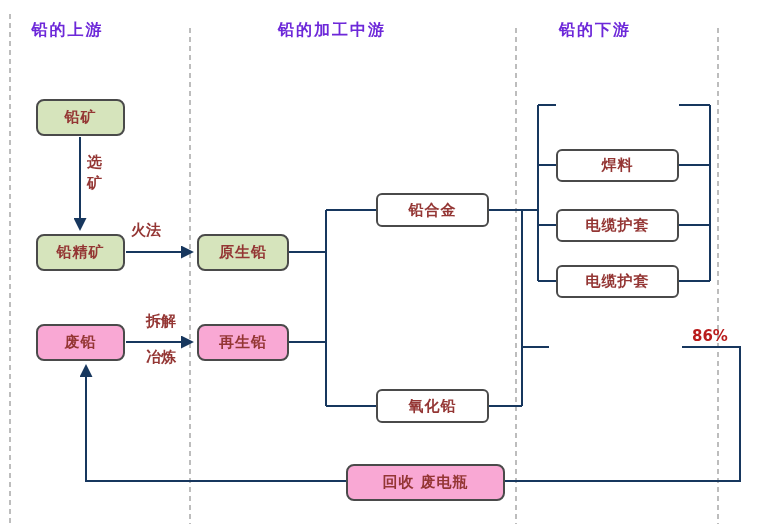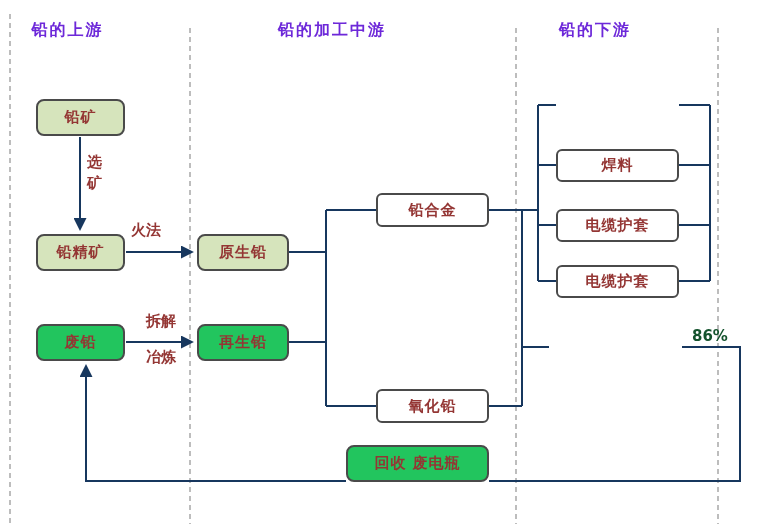--- a/index.html
+++ b/index.html
@@ -7,29 +7,29 @@
   body { font-family: "DejaVu Sans", "Liberation Sans", sans-serif; }
   .canvas { position: relative; width: 763px; height: 527px; background: #ffffff; overflow: hidden; }
   .wires { position: absolute; left: 0; top: 0; width: 763px; height: 527px; }
   .box {
     position: absolute; display: flex; align-items: center; justify-content: center;
     border: 2px solid #4a4a4a; border-radius: 8px;
     font-size: 15px; font-weight: bold; color: #943634; letter-spacing: 1px;
     white-space: nowrap;
   }
   .green  { background: #d6e4bc; }
-  .orange { background: #22c55e; }
+  .orange { background: #f9a8d4; }
   .white  { background: #ffffff; border-radius: 6px; }
   .hdr {
     position: absolute; font-size: 16px; font-weight: bold; color: #6d28d9;
     text-align: center; letter-spacing: 2px;
   }
   .lbl { position: absolute; font-size: 15px; font-weight: bold; color: #943634; }
   .vert { word-break: break-all; line-height: 21px; text-align: left; }
-  .rate { color: #14532d; }
+  .rate { color: #b91c1c; }
 </style>
 </head>
 <body>
 
 <div class="canvas">
 
   <svg class="wires" viewBox="0 0 763 527" aria-hidden="true">
     <defs>
       <marker id="arr" viewBox="0 0 10 10" refX="8.5" refY="5" markerWidth="6.5" markerHeight="6.5" orient="auto">
         <path d="M0,0 L10,5 L0,10 z" fill="#17375e"></path>
@@ -74,21 +74,21 @@
 
   <div class="box green" style="left:197px;top:234px;width:92px;height:37px;">原生铅</div>
   <div class="box orange" style="left:197px;top:324px;width:92px;height:37px;">再生铅</div>
   <div class="box white" style="left:376px;top:193px;width:113px;height:34px;">铅合金</div>
   <div class="box white" style="left:376px;top:389px;width:113px;height:34px;">氧化铅</div>
 
   <div class="box white" style="left:556px;top:149px;width:123px;height:33px;">焊料</div>
   <div class="box white" style="left:556px;top:209px;width:123px;height:33px;">电缆护套</div>
   <div class="box white" style="left:556px;top:265px;width:123px;height:33px;">电缆护套</div>
 
-  <div class="box orange" style="left:346px;top:445px;width:143px;height:37px;">回收 废电瓶</div>
+  <div class="box orange" style="left:346px;top:464px;width:159px;height:37px;">回收 废电瓶</div>
 
   <div class="lbl vert" style="left:87px;top:152px;width:18px;">选矿</div>
   <div class="lbl" style="left:131px;top:221px;">火法</div>
   <div class="lbl" style="left:146px;top:312px;">拆解</div>
   <div class="lbl" style="left:146px;top:348px;">冶炼</div>
   <div class="lbl rate" style="left:692px;top:327px;">86%</div>
 
 </div>
 
 </body></html>

